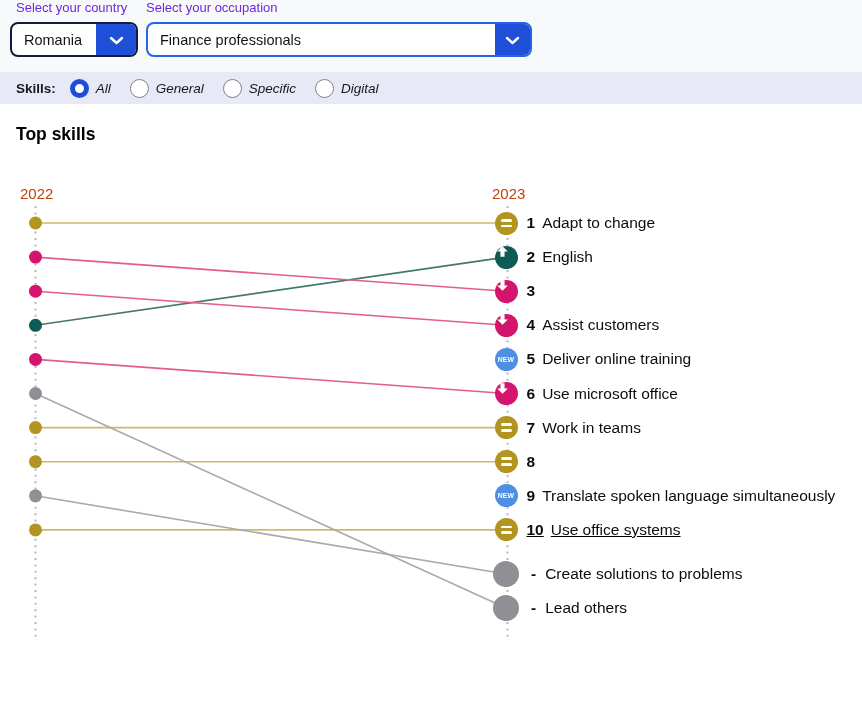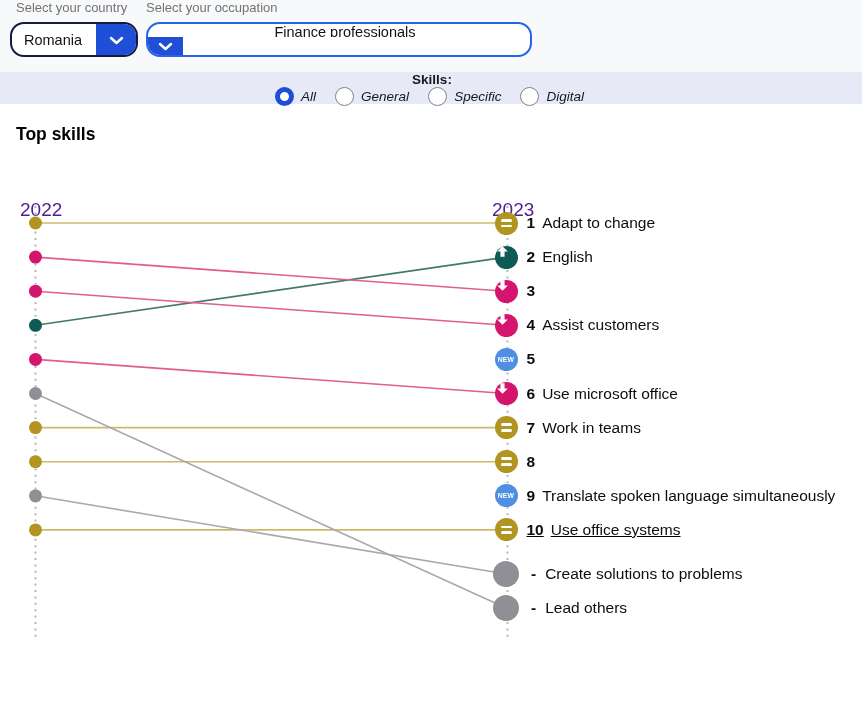--- a/index.html
+++ b/index.html
@@ -1,47 +1,47 @@
 <!DOCTYPE html>
 <html><head>
 <meta charset="utf-8">
 <style>
   * { margin:0; padding:0; box-sizing:border-box; }
   html,body { width:862px; height:719px; background:#ffffff; font-family:"Liberation Sans", sans-serif; overflow:hidden; }
   .page { position:relative; width:862px; height:719px; }
 
   
   .header-band { position:absolute; left:0; top:0; width:862px; height:72px; background:#f8f9fb; }
-  .select-label { position:absolute; top:0; font-size:13px; color:#737373; }
+  .select-label { position:absolute; top:0; font-size:13px; color:#6d28d9; }
   .lbl-country { left:16px; }
   .lbl-occupation { left:146px; }
-  .select-box { position:absolute; top:22px; height:35px; background:#ffffff; border-radius:14px; display:flex; align-items:center; cursor:pointer; overflow:hidden; }
+  .select-box { position:absolute; top:22px; height:35px; background:#ffffff; border-radius:8px; display:flex; align-items:center; cursor:pointer; overflow:hidden; }
   .select-country { left:10px; width:128px; border:2px solid #151b3d; }
-  .select-occupation { left:146px; width:386px; border:2px solid #2563eb;flex-direction:column; }
+  .select-occupation { left:146px; width:386px; border:2px solid #2563eb; }
   .select-value { flex:1; font-size:14.5px; color:#101318; padding-left:12px; white-space:nowrap; overflow:hidden; }
   .select-btn { width:40px; align-self:stretch; background:#1e4fd6; display:flex; align-items:center; justify-content:center; flex:none; cursor:pointer; }
   .select-occupation .select-btn { width:35px; }
 
   
-  .skills-bar { position:absolute; left:0; top:72px; width:862px; height:32px; background:#e7e9f6; display:flex; align-items:center; padding-left:16px;flex-direction:column; }
+  .skills-bar { position:absolute; left:0; top:72px; width:862px; height:32px; background:#e7e9f6; display:flex; align-items:center; padding-left:16px; }
   .skills-label { font-size:13.5px; font-weight:bold; color:#15181d; margin-right:14px; }
   .radio-option { display:flex; align-items:center; margin-right:19px; cursor:pointer;font-style:italic; }
   .radio-circle { width:19px; height:19px; border-radius:50%; background:#ffffff; margin-right:7px; flex:none; }
   .radio-circle.on  { border:5.5px solid #1d4ed8; }
   .radio-circle.off { border:1.5px solid #7d828f; }
   .radio-label { font-size:13.5px; color:#15181d; }
 
   
   .chart-title { position:absolute; left:16px; top:124px; font-size:17.5px; font-weight:bold; color:#000000; }
   .chart-subtitle { position:absolute; left:16px; top:148px; font-size:13.5px; font-weight:bold; color:#000000; }
 
   
   .chart { position:absolute; left:0; top:185px; width:862px; height:480px; }
   .chart svg { position:absolute; left:0; top:0; }
-  .year { position:absolute; top:14px; font-size:19px; color:#4c1d95; }
+  .year { position:absolute; top:0; font-size:15px; color:#c2410c; }
   .year-left { left:20px; }
   .year-right { left:492px; }
 
   .rank-row { position:absolute; display:flex; align-items:center; height:26px; }
   .badge { width:23px; height:23px; border-radius:50%; display:flex; align-items:center; justify-content:center; flex:none; }
   .badge.out { width:26px; height:26px; }
   .rank-num { font-size:15.5px; font-weight:bold; color:#0d0d0d; margin-left:9px; white-space:nowrap; }
   .rank-num.dash { margin-left:12px; }
   .rank-label { font-size:15.5px; color:#0d0d0d; margin-left:7px; white-space:nowrap; }
   .rank-label.after-dash { margin-left:9px; }
@@ -169,20 +169,21 @@
             </svg>
           </span>
           <span class="rank-num">4</span>
           <span class="rank-label">Assist customers</span>
         </div>
         <div class="rank-row" style="left: 494.5px; top: 161.4px;">
           <span class="badge" style="background:#4e8fe3">
             <span class="new-txt">NEW</span>
           </span>
           <span class="rank-num">5</span>
+          <span class="rank-label">Deliver online training</span>
         </div>
         <div class="rank-row" style="left: 494.5px; top: 195.5px;">
           <span class="badge" style="background:#d5156d">
             <svg width="15" height="15" viewBox="0 0 24 24">
               <path d="M12 20.5 L3.5 12 H8.7 V3.5 H15.3 V12 H20.5 Z" fill="#ffffff"></path>
             </svg>
           </span>
           <span class="rank-num">6</span>
           <span class="rank-label">Use microsoft office</span>
         </div>

